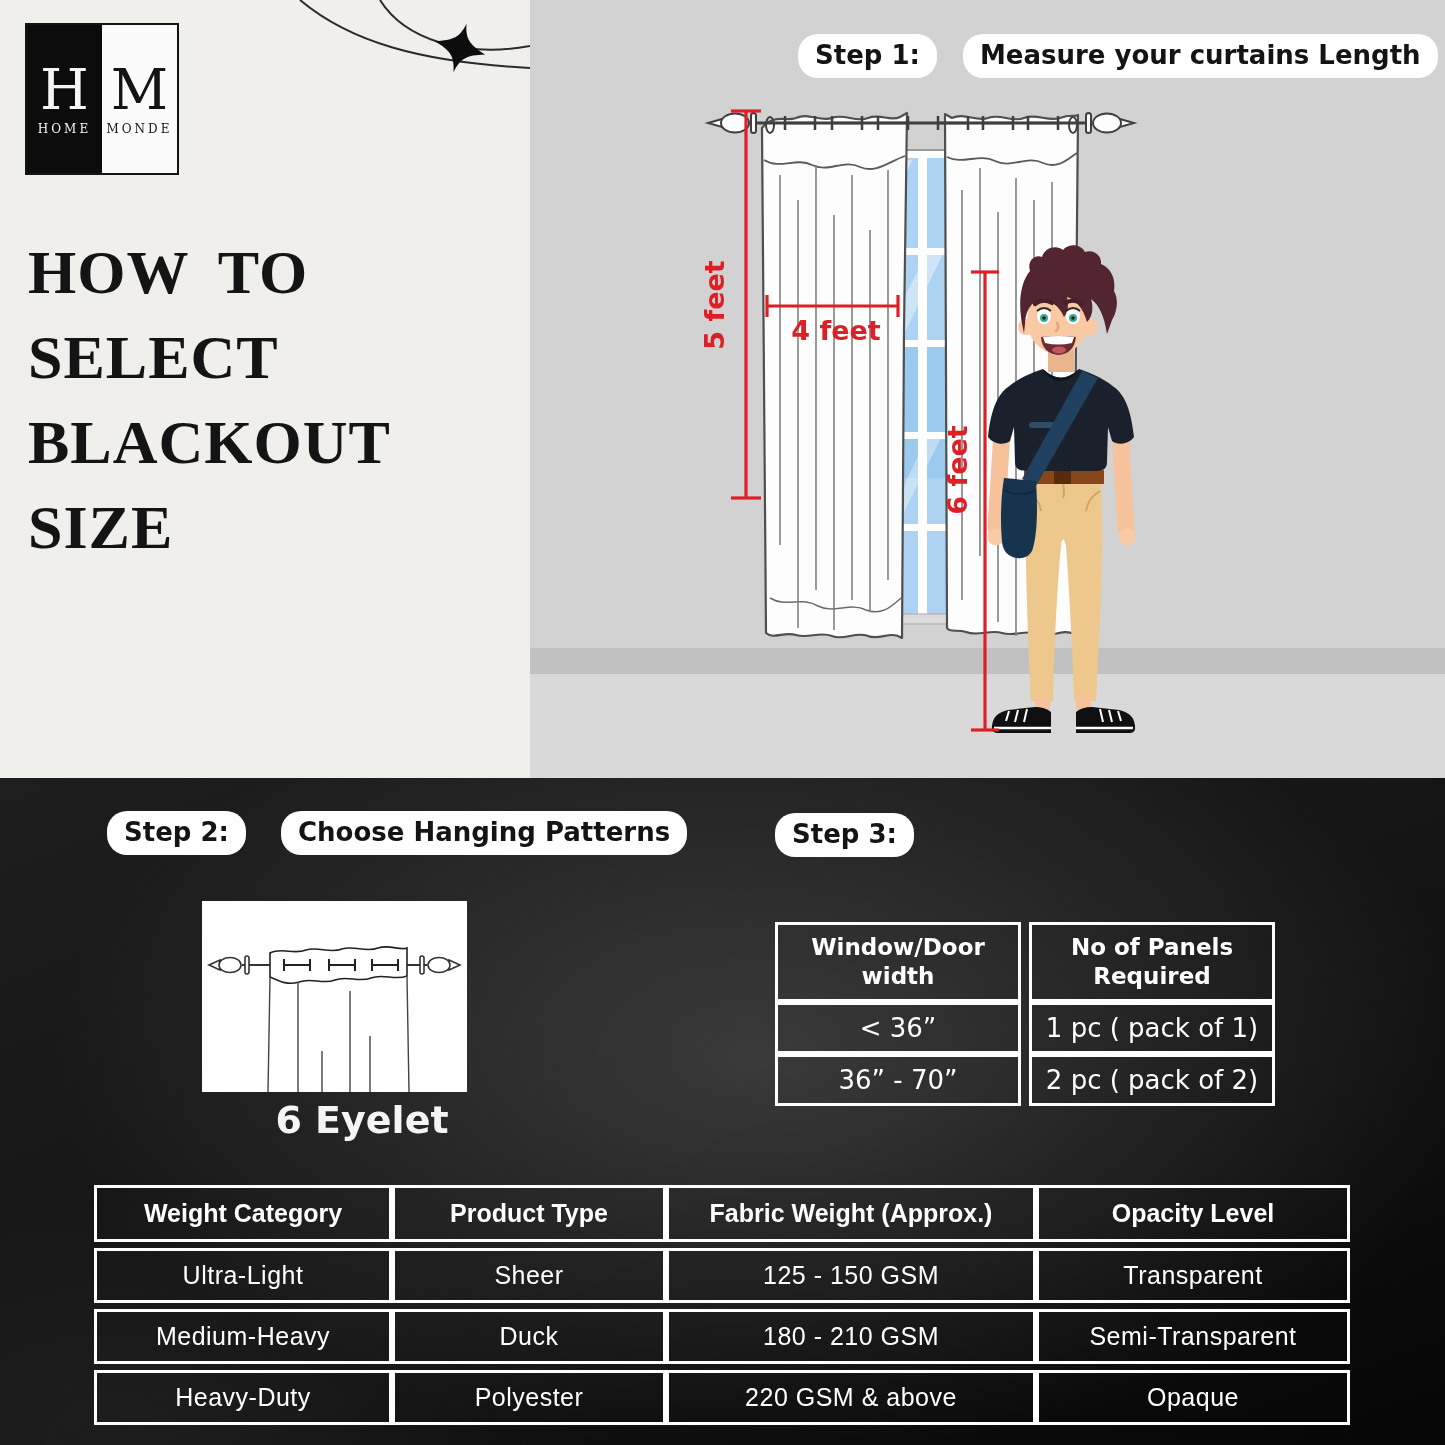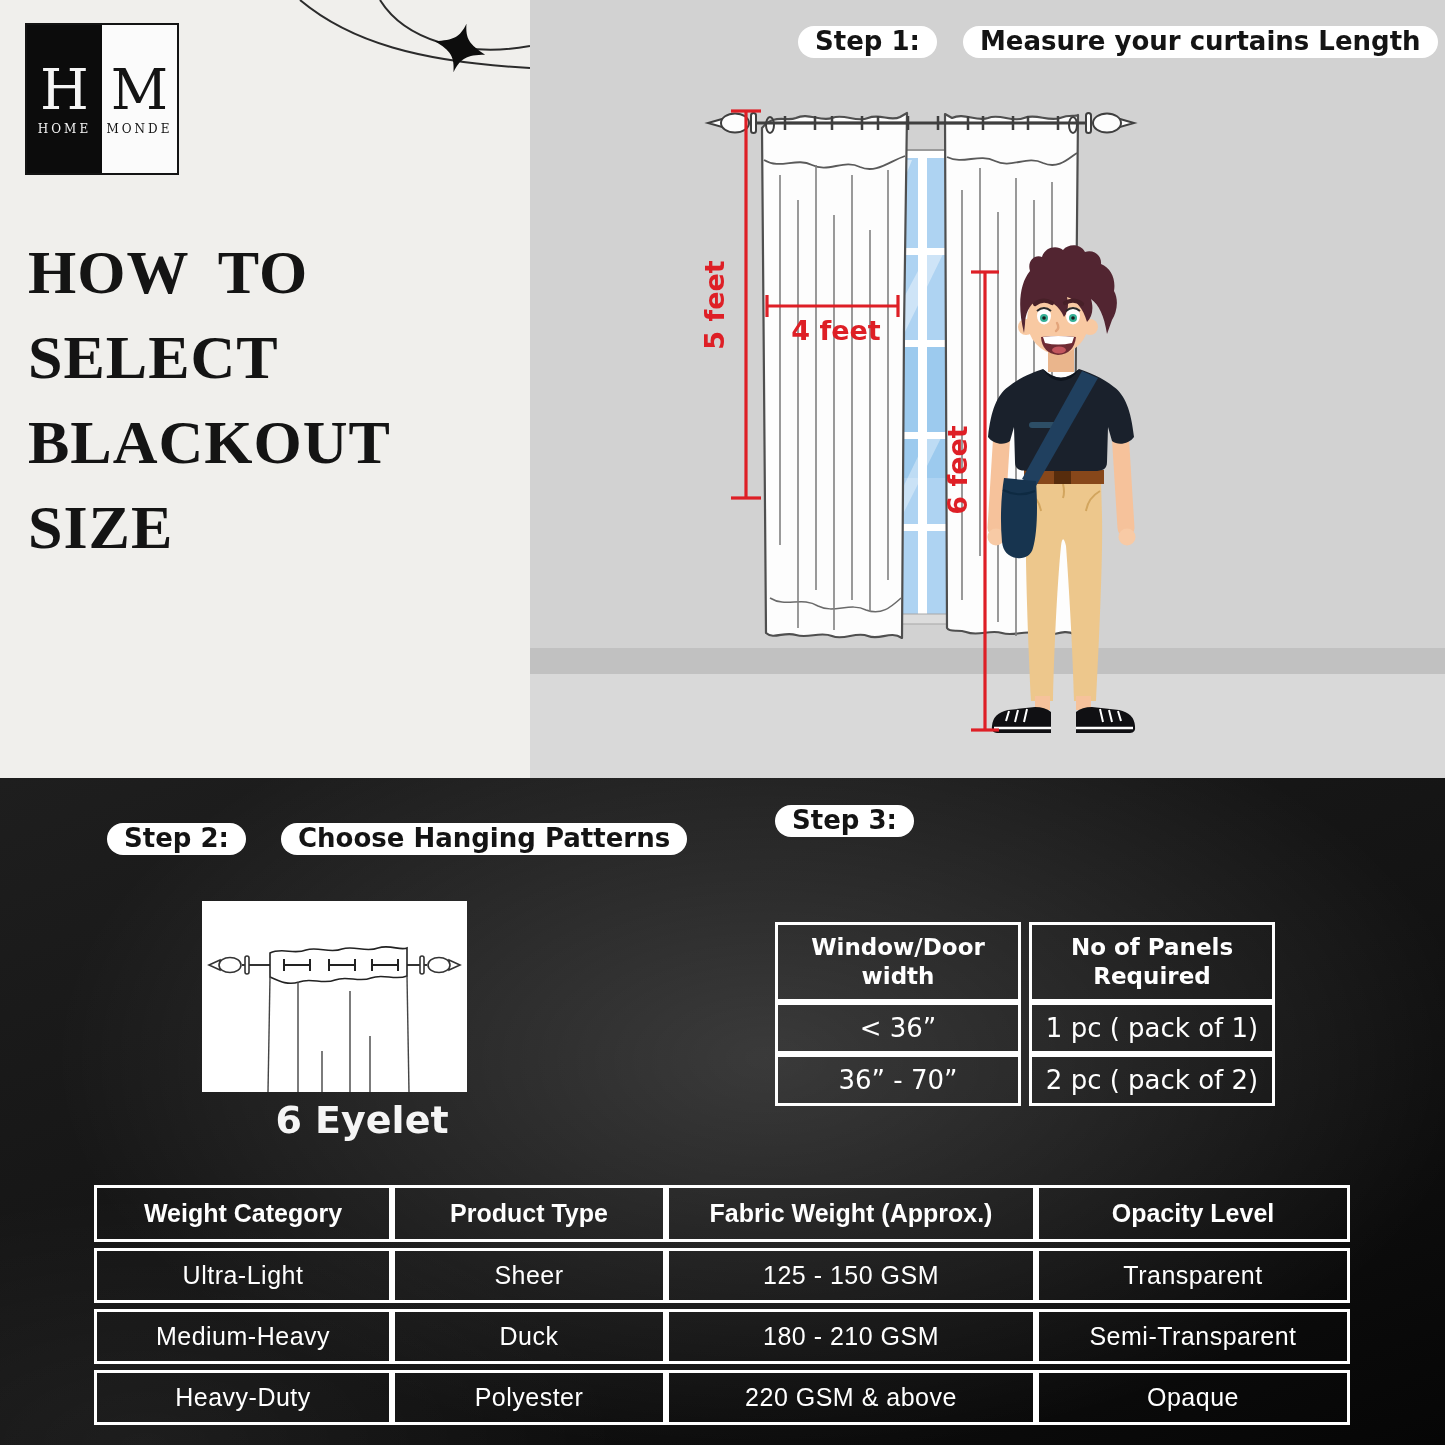--- a/index.html
+++ b/index.html
@@ -16,23 +16,23 @@
   .logo-half.black{background:#0c0c0c;color:#f5f5f5;}
   .logo-half.white{background:#fbfbfb;color:#141414;}
   .logo-letter{font-family:"DejaVu Serif",serif;font-size:56px;line-height:1;}
   .logo-word{font-family:"DejaVu Serif",serif;font-size:12px;letter-spacing:3px;}
   .title{position:absolute;left:28px;top:230px;color:#141414;
          font-family:"Liberation Serif",serif;font-weight:700;font-size:62px;line-height:85px;
          letter-spacing:1px;word-spacing:14px;}
   
   .step-row{position:absolute;display:flex;align-items:flex-start;}
   .pill{display:inline-block;background:#ffffff;color:#141414;border-radius:20px;
-        padding:1px 17px;font-weight:700;font-size:26px;line-height:1.15;white-space:nowrap;}
+        padding:7px 17px;font-weight:700;font-size:26px;line-height:1.15;white-space:nowrap;margin-top:8px;}
   .row-step1{left:268px;top:26px;gap:26px;}
-  .row-step2{left:107px;top:45px;gap:35px;}
+  .row-step2{left:107px;top:25px;gap:35px;}
   .row-step3{left:775px;top:27px;gap:10px;}
   .scene{position:absolute;left:0;top:0;width:915px;height:778px;}
   
   .bottom{position:absolute;left:0;top:778px;width:1445px;height:667px;
     background:
       radial-gradient(1150px 640px at 53% 42%, rgba(255,255,255,.16), rgba(255,255,255,0) 62%),
       radial-gradient(800px 420px at 10% 100%, rgba(255,255,255,.05), rgba(0,0,0,0) 60%),
       linear-gradient(160deg,#1e1e1e 0%,#131313 55%,#060606 100%);}
   .eyelet-box{position:absolute;left:202px;top:123px;width:265px;height:191px;background:#ffffff;}
   .eyelet-caption{position:absolute;left:362px;top:320px;transform:translateX(-50%);

